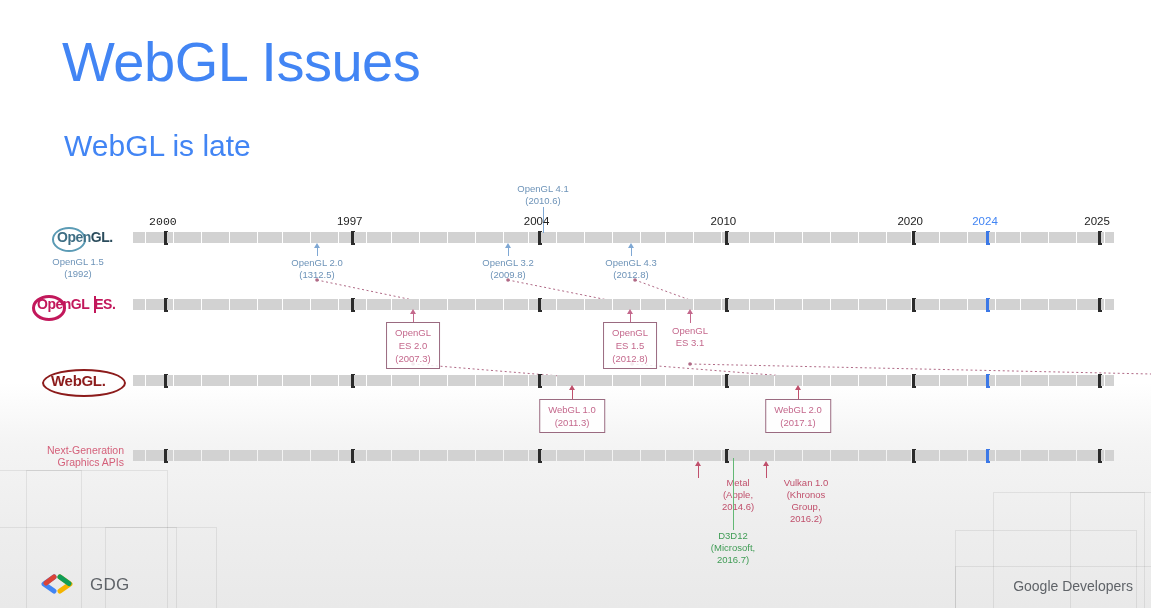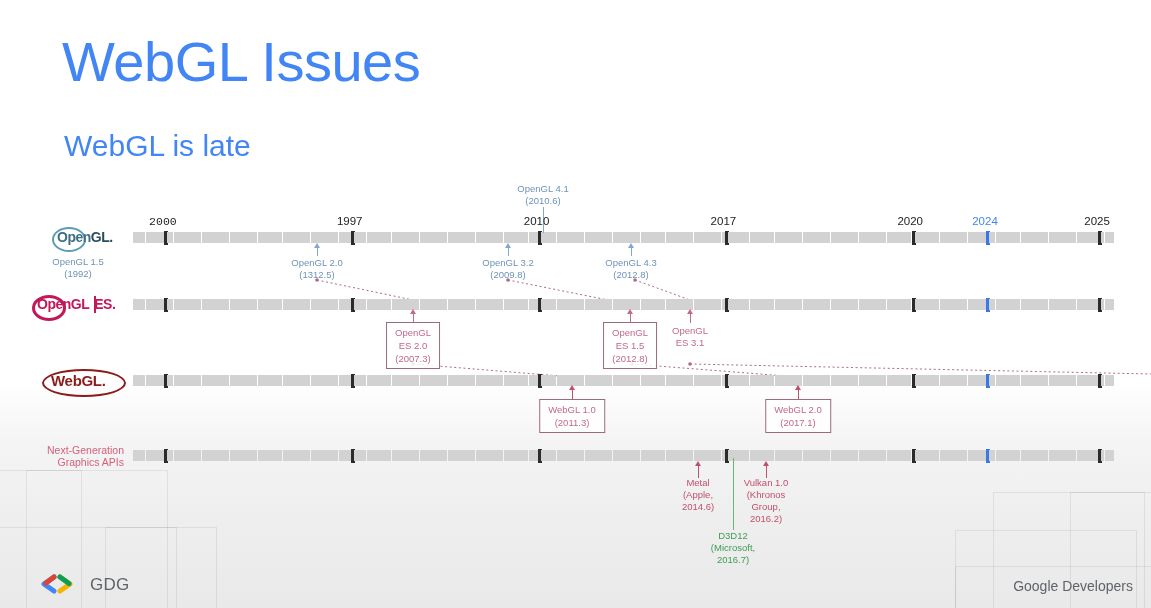--- a/index.html
+++ b/index.html
@@ -166,21 +166,21 @@
   .cap {
     position: absolute;
     font-size: 9.5px;
     line-height: 12px;
     text-align: center;
     transform: translateX(-50%);
     white-space: nowrap;
   }
   .cap.blue  { color: #6d93b8; }
   .cap.pink  { color: #c4688c; }
-  .cap.red   { color: #c0506c; }
+  .cap.red   { color: #c0506c; margin-left: 40px; }
   .cap.green { color: #3f9c55; }
 
   .boxed {
     position: absolute;
     transform: translateX(-50%);
     border: 1px solid #9a6a80;
     background: rgba(255,255,255,0.85);
     font-size: 9.5px;
     line-height: 13px;
     text-align: center;
@@ -1689,18 +1689,18 @@
       <path d="M16 3 L8 9" stroke="#db4437" stroke-width="5" fill="none" stroke-linecap="round"></path>
       <path d="M22 3 L32 10 L22 17" stroke="#f4b400" stroke-width="5" fill="none" stroke-linecap="round" stroke-linejoin="round"></path>
       <path d="M22 3 L31 9.5" stroke="#0f9d58" stroke-width="5" fill="none" stroke-linecap="round"></path>
     </svg>
     <span class="name">GDG</span>
   </div>
   <div class="gdev">Google Developers</div>
 
 <div class="yearlabel" style="left: 162.9px; top: 215px; font-family: Liberation Mono, monospace;">2000</div>
     <div class="yearlabel" style="left: 349.7px; top: 215px;">1997</div>
-    <div class="yearlabel" style="left: 536.6px; top: 215px;">2010</div>
-    <div class="yearlabel" style="left: 723.4px; top: 215px;">2017</div>
+    <div class="yearlabel" style="left: 536.6px; top: 215px;">2004</div>
+    <div class="yearlabel" style="left: 723.4px; top: 215px;">2010</div>
     <div class="yearlabel" style="left: 910.2px; top: 215px;">2020</div>
     <div class="yearlabel blue" style="left: 985px; top: 215px;">2024</div>
     <div class="yearlabel" style="left: 1097.1px; top: 215px;">2025</div>
   </div>
 
 </body></html>

